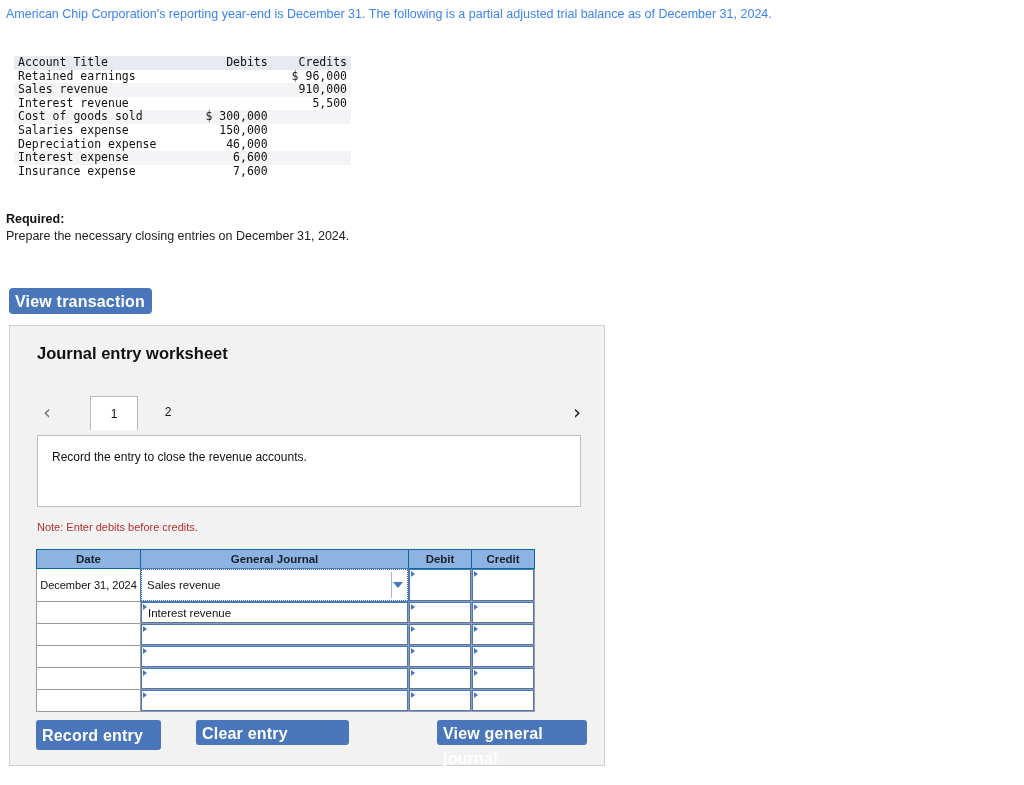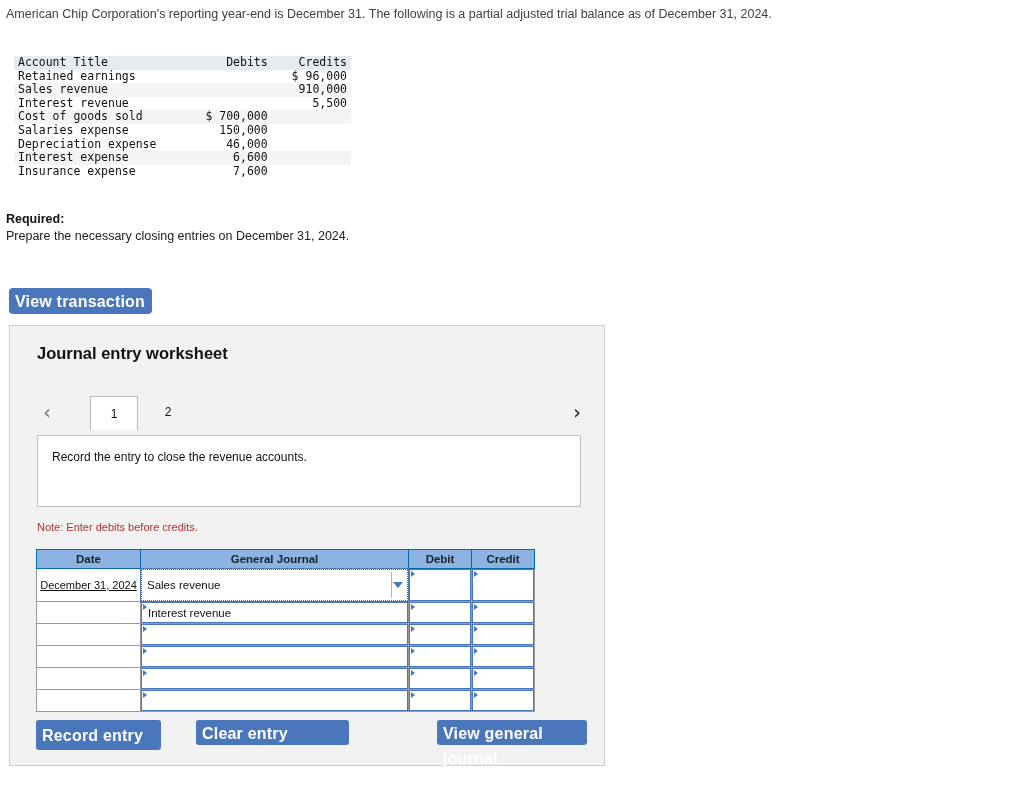--- a/index.html
+++ b/index.html
@@ -18,21 +18,21 @@
   }
 
   
   .intro {
     position: absolute;
     left: 6px;
     top: 6px;
     width: 840px;
     font-size: 12.5px;
     line-height: 16px;
-    color: #404040;
+    color: #3b82f6;
   }
 
   
   .tb {
     position: absolute;
     left: 14px;
     top: 56px;
     width: 337px;
     border-collapse: collapse;
     font-family: "DejaVu Sans Mono", "Liberation Mono", monospace;
@@ -219,21 +219,21 @@
   .col-gj     { width: 268px; }
   .col-debit  { width: 63px; }
   .col-credit { width: 63px; }
 
   td.date-cell {
     text-align: center;
     font-size: 11px;
     color: #111;
     line-height: 13px;
   }
-  td.date-cell.tall { height: 32px; text-decoration: underline; }
+  td.date-cell.tall { height: 32px; }
 
   
   .cell-edit {
     position: relative;
     box-sizing: border-box;
     width: 100%;
     height: 100%;
     border: 1.5px solid #4a77bb;
     background: #ffffff;
     font-size: 11.5px;
@@ -335,21 +335,21 @@
         <td class="dcol num"></td>
         <td class="ccol num">910,000</td>
       </tr>
       <tr class="plain">
         <td class="acct">Interest revenue</td>
         <td class="dcol num"></td>
         <td class="ccol num">5,500</td>
       </tr>
       <tr class="alt">
         <td class="acct">Cost of goods sold</td>
-        <td class="dcol num">$ 700,000</td>
+        <td class="dcol num">$ 300,000</td>
         <td class="ccol num"></td>
       </tr>
       <tr class="plain">
         <td class="acct">Salaries expense</td>
         <td class="dcol num">150,000</td>
         <td class="ccol num"></td>
       </tr>
       <tr class="plain">
         <td class="acct">Depreciation expense</td>
         <td class="dcol num">46,000</td>

